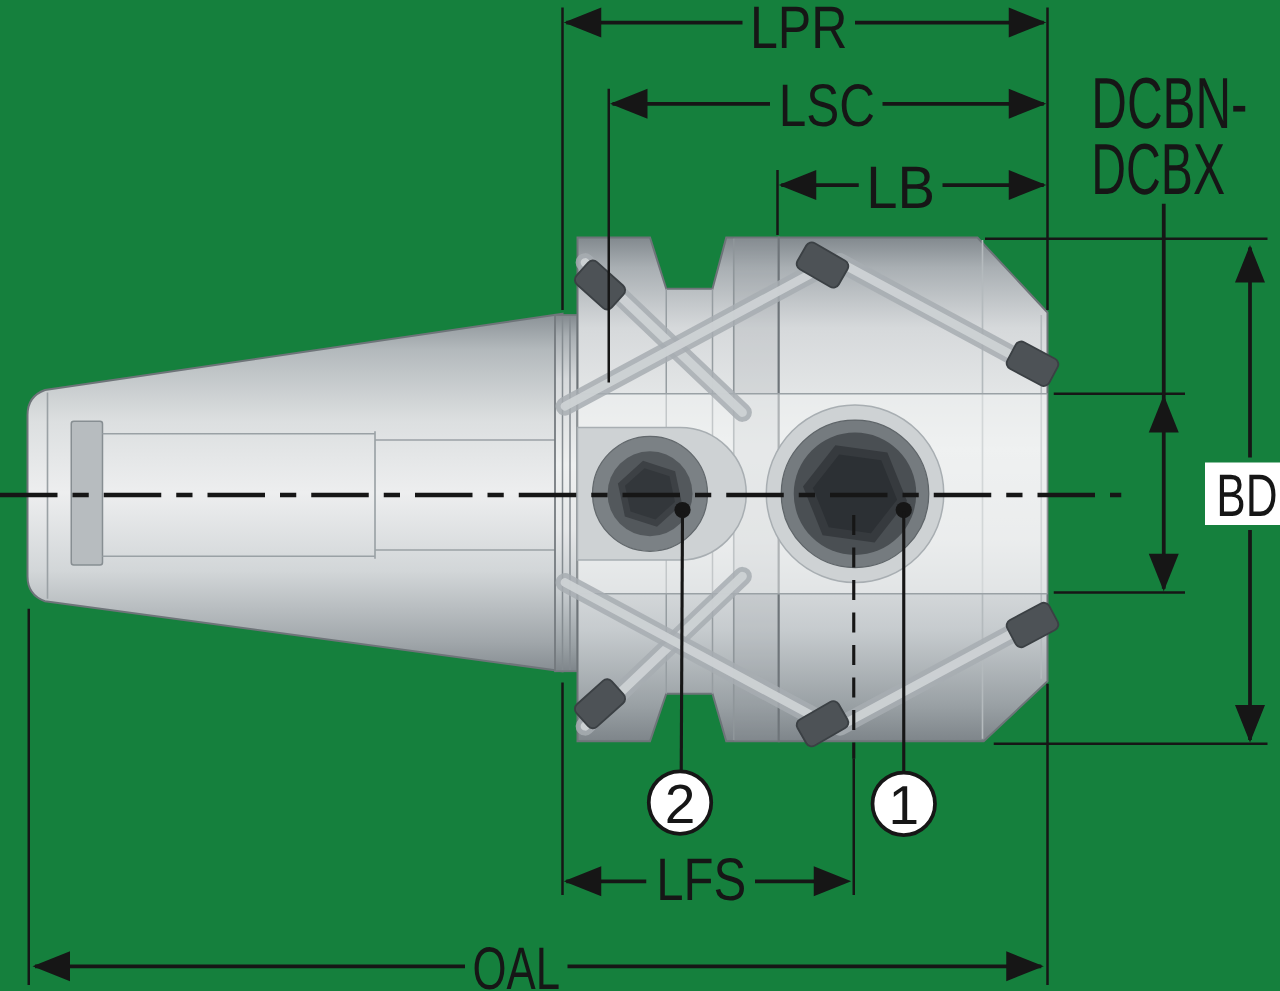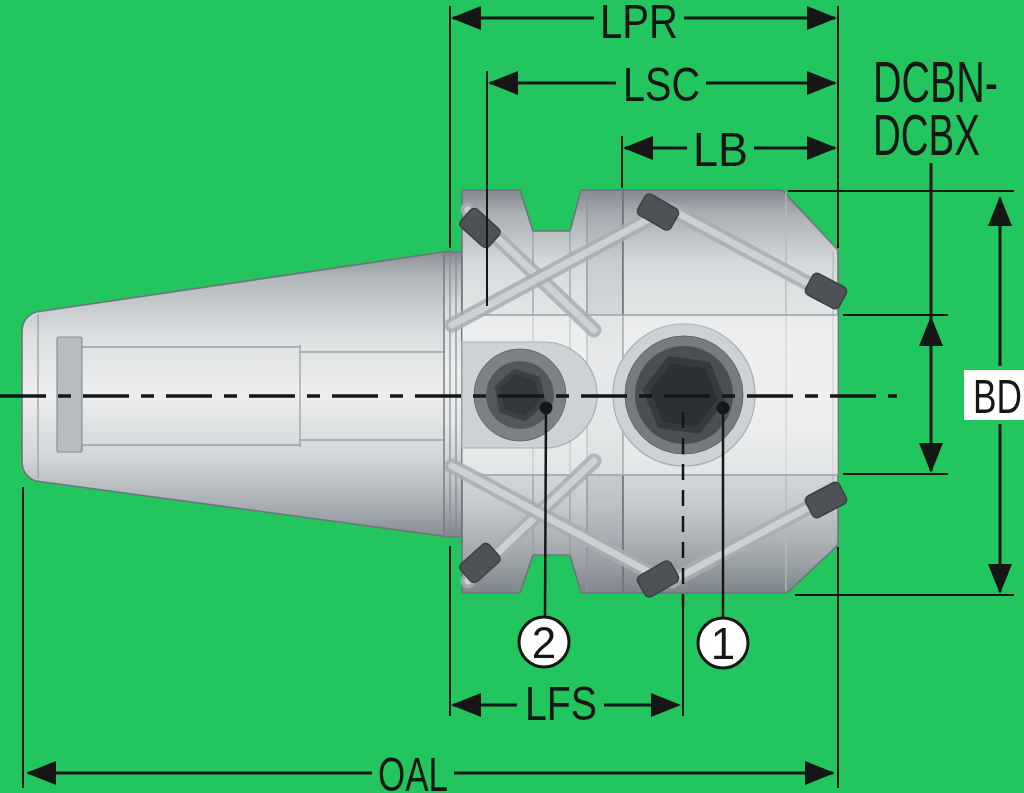--- a/index.html
+++ b/index.html
@@ -1,16 +1,16 @@
 <!DOCTYPE html>
 <html><head>
 <meta charset="utf-8">
 <style>
   html,body{margin:0;padding:0;background:#ffffff;}
-  .stage{width:1024px;height:793px;position:relative;background:#22c55e;overflow:hidden;}
+  .stage{width:1024px;height:793px;position:relative;background:#15803d;overflow:hidden;}
   svg{display:block;}
   text{font-family:"Liberation Sans", sans-serif;fill:#161616;}
   .dimtxt{font-size:48px;}
   .dcbntxt{font-size:58px;}
   .callouttxt{font-size:44px;}
   .dimline{stroke:#161616;stroke-width:3;fill:none;}
   .extline{stroke:#161616;stroke-width:2;fill:none;}
   .arrow{fill:#161616;stroke:none;}
   .outline{stroke:#6e7479;stroke-width:1.6;}
   .faint{stroke:#9aa1a5;stroke-width:1.3;fill:none;}

